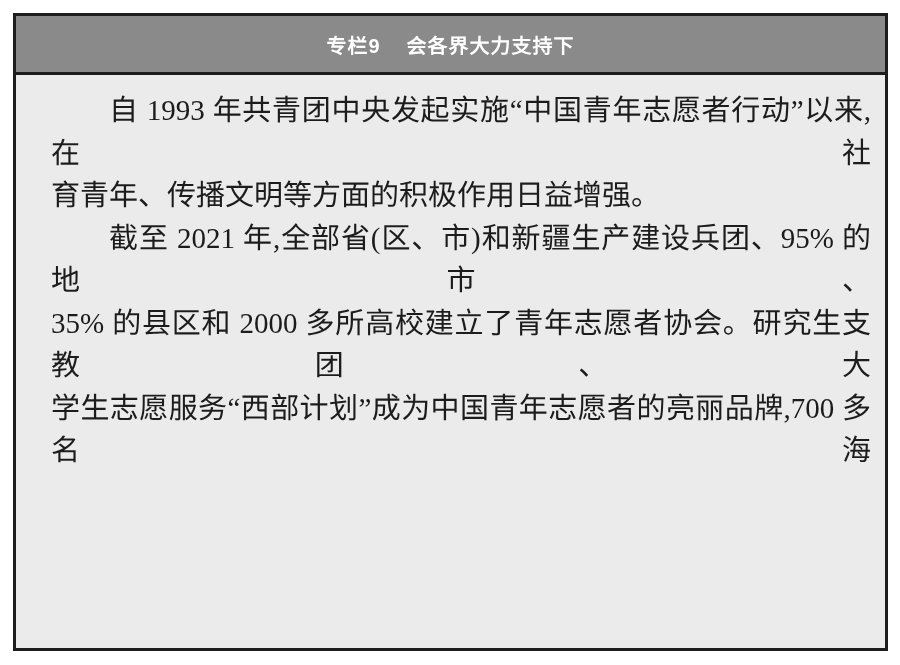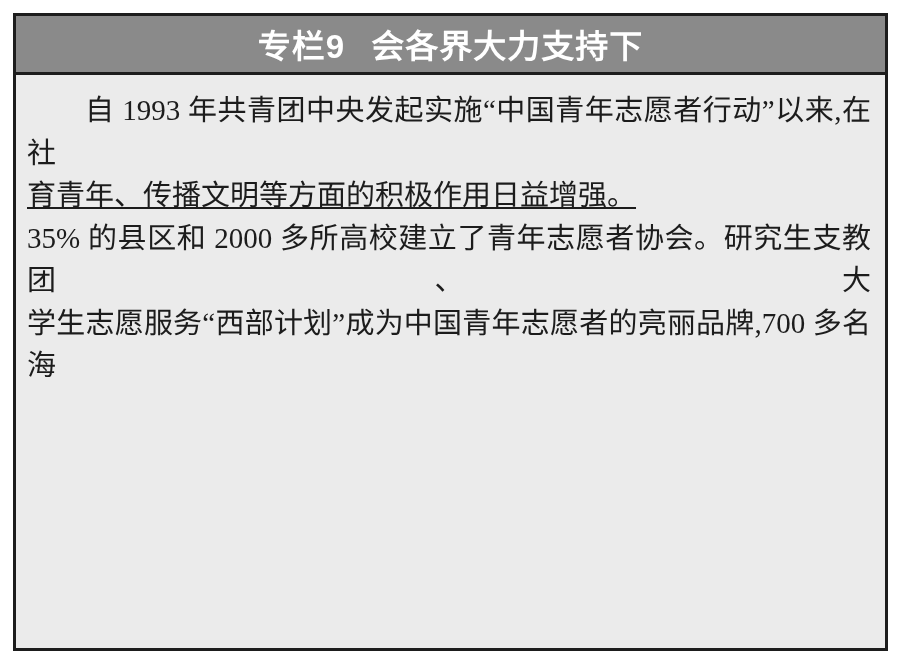--- a/index.html
+++ b/index.html
@@ -28,54 +28,56 @@
     height: 56px;
     background: #8a8a8a;
     border-bottom: 3px solid #1d1d1d;
     display: flex;
     align-items: center;
     justify-content: center;
     gap: 26px;
     color: #ffffff;
     font-family: "Liberation Sans", "DejaVu Sans", sans-serif;
     font-weight: bold;
-    font-size: 33px;
+    font-size: 20px;
     letter-spacing: 1px;
   }
   .panel-body {
     padding: 14px 14px 0 11px;
     font-family: "Liberation Serif", "DejaVu Serif", serif;
     font-size: 29px;
     line-height: 42.5px;
     color: #1c1c1c;
   }
   .para { margin: 0; }
   .line {
     display: block;
     text-align: justify;
     text-align-last: justify;
     white-space: normal;
+    margin-left: 24px;
   }
   .line.first { text-indent: 2em; }
-  .line.p-end { text-align-last: left; text-decoration: underline; }
+  .line.p-end { text-align-last: left; }
 </style>
 </head>
 <body>
 
 <div class="page">
   <div class="panel">
     <div class="panel-header">
       <span class="title-prefix">专栏9</span>
       <span class="title-main">会各界大力支持下</span>
     </div>
     <div class="panel-body">
       <div class="para">
         <span class="line first">自 1993 年共青团中央发起实施“中国青年志愿者行动”以来,在社</span>
         <span class="line p-end">育青年、传播文明等方面的积极作用日益增强。</span>
       </div>
       <div class="para">
+        <span class="line first">截至 2021 年,全部省(区、市)和新疆生产建设兵团、95% 的地市、</span>
         <span class="line">35% 的县区和 2000 多所高校建立了青年志愿者协会。研究生支教团、大</span>
         <span class="line">学生志愿服务“西部计划”成为中国青年志愿者的亮丽品牌,700 多名海</span>
 
       </div>
     </div>
   </div>
 </div>
 
 </body></html>

